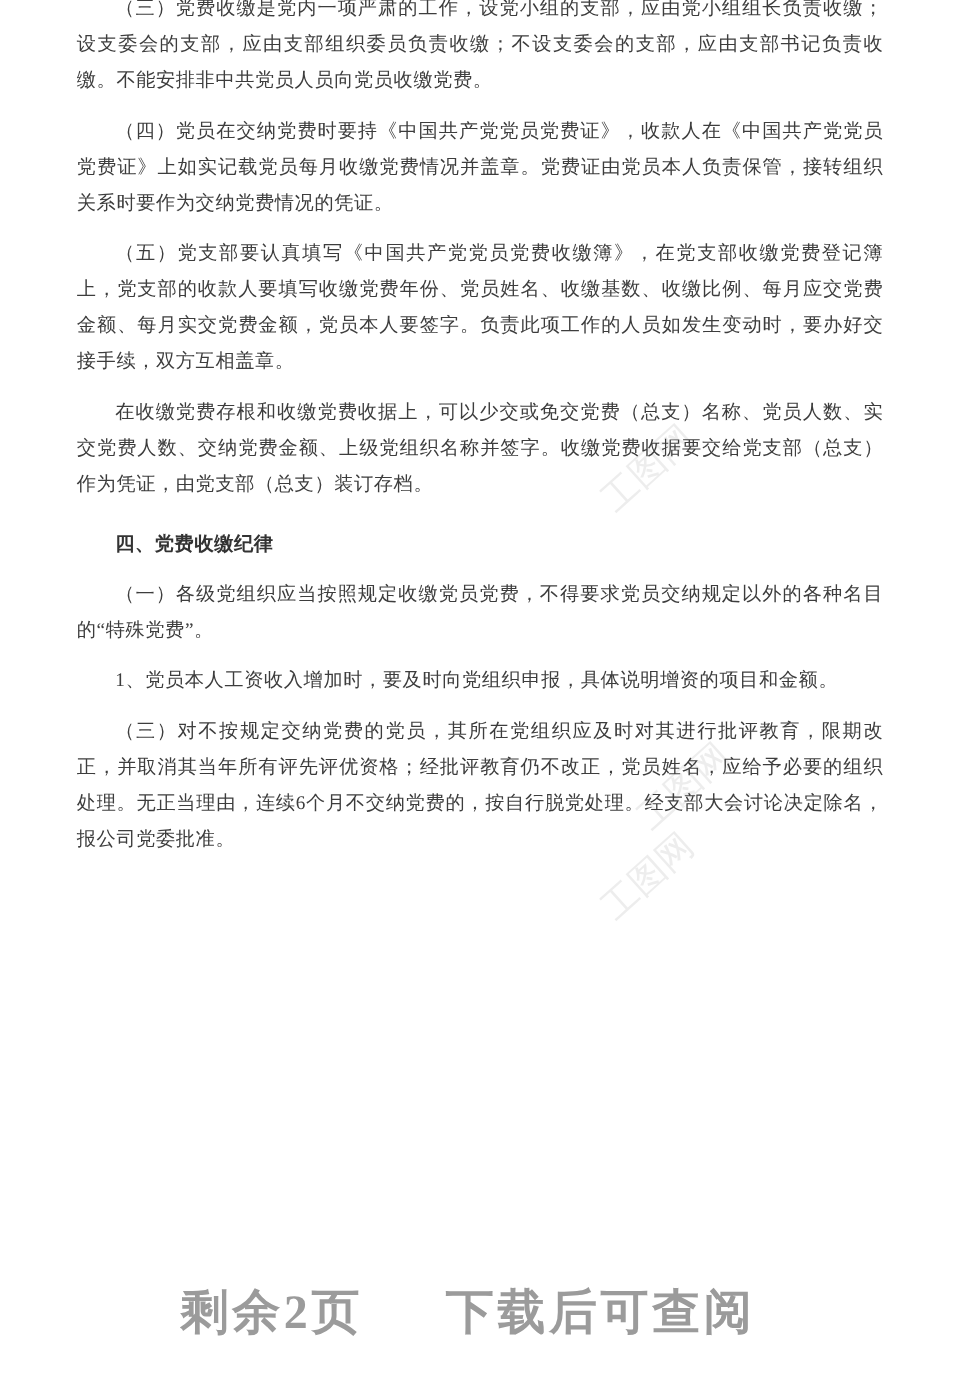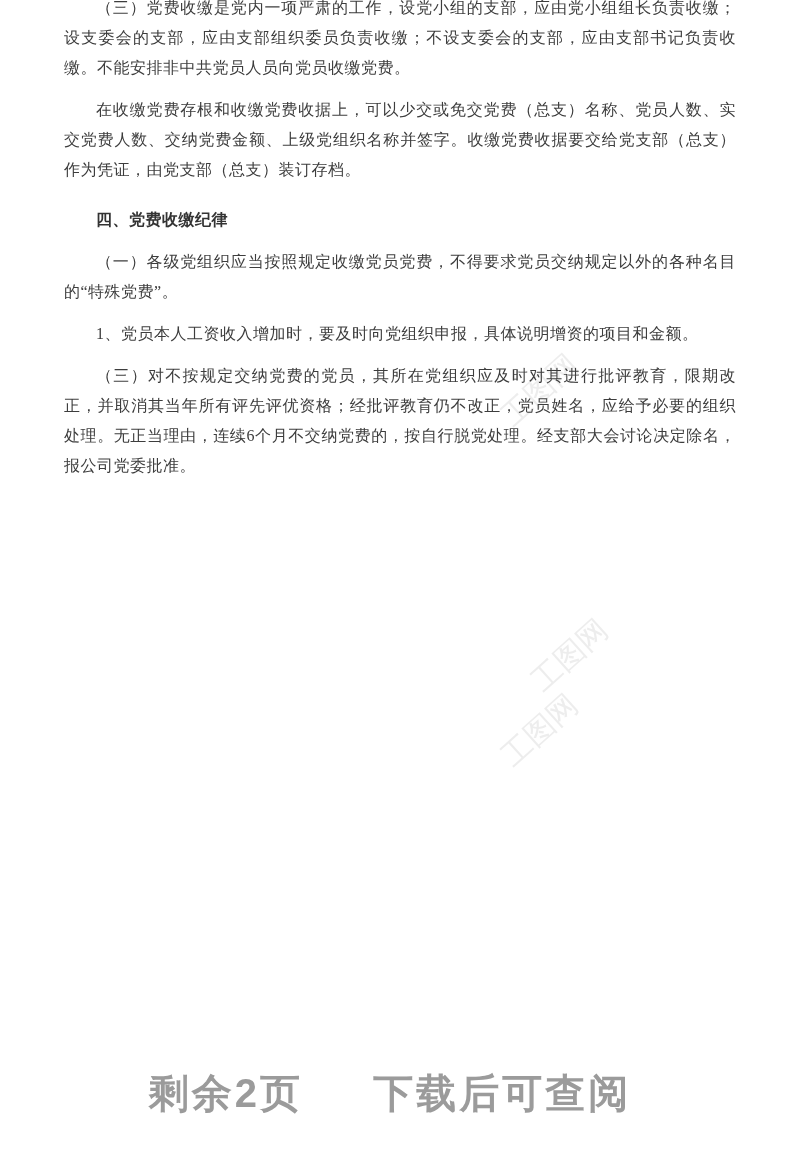--- a/index.html
+++ b/index.html
@@ -56,21 +56,21 @@
     white-space: nowrap;
     pointer-events: none;
     user-select: none;
   }
   .page-footer {
     position: absolute;
     left: 0;
     top: 1066px;
     width: 780px;
     text-align: center;
-    font-family: Liberation Sans, sans-serif;
+    font-family: Liberation Serif, serif;
     font-size: 40px;
     font-weight: bold;
     color: #9b9b9b;
     letter-spacing: 3px;
     z-index: 2;
   }
   .page-footer .footer-part {
     display: inline-block;
   }
   .page-footer .footer-part + .footer-part {
@@ -81,20 +81,22 @@
 <body>
 
 <div class="page">
 
   <span class="watermark" style="left: 495px; top: 370px;">工图网</span>
   <span class="watermark" style="left: 525px; top: 635px;">工图网</span>
   <span class="watermark" style="left: 495px; top: 710px;">工图网</span>
 
   <div class="doc-body">
       <p class="para">（三）党费收缴是党内一项严肃的工作，设党小组的支部，应由党小组组长负责收缴；设支委会的支部，应由支部组织委员负责收缴；不设支委会的支部，应由支部书记负责收缴。不能安排非中共党员人员向党员收缴党费。</p>
+      <p class="para">（四）党员在交纳党费时要持《中国共产党党员党费证》，收款人在《中国共产党党员党费证》上如实记载党员每月收缴党费情况并盖章。党费证由党员本人负责保管，接转组织关系时要作为交纳党费情况的凭证。</p>
+      <p class="para">（五）党支部要认真填写《中国共产党党员党费收缴簿》，在党支部收缴党费登记簿上，党支部的收款人要填写收缴党费年份、党员姓名、收缴基数、收缴比例、每月应交党费金额、每月实交党费金额，党员本人要签字。负责此项工作的人员如发生变动时，要办好交接手续，双方互相盖章。</p>
       <p class="para">在收缴党费存根和收缴党费收据上，可以少交或免交党费（总支）名称、党员人数、实交党费人数、交纳党费金额、上级党组织名称并签字。收缴党费收据要交给党支部（总支）作为凭证，由党支部（总支）装订存档。</p>
       <p class="para heading">四、党费收缴纪律</p>
       <p class="para">（一）各级党组织应当按照规定收缴党员党费，不得要求党员交纳规定以外的各种名目的“特殊党费”。</p>
       <p class="para">1、党员本人工资收入增加时，要及时向党组织申报，具体说明增资的项目和金额。</p>
       <p class="para">（三）对不按规定交纳党费的党员，其所在党组织应及时对其进行批评教育，限期改正，并取消其当年所有评先评优资格；经批评教育仍不改正，党员姓名，应给予必要的组织处理。无正当理由，连续6个月不交纳党费的，按自行脱党处理。经支部大会讨论决定除名，报公司党委批准。</p>
     </div>
 
   <div class="page-footer">
     <span class="footer-part">剩余2页</span>
     <span class="footer-part">下载后可查阅</span>

